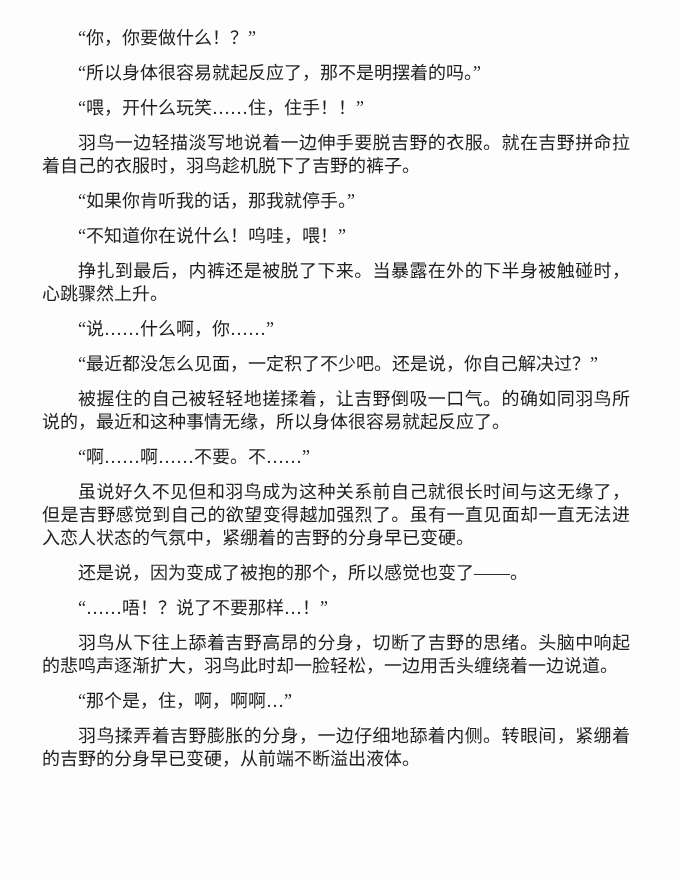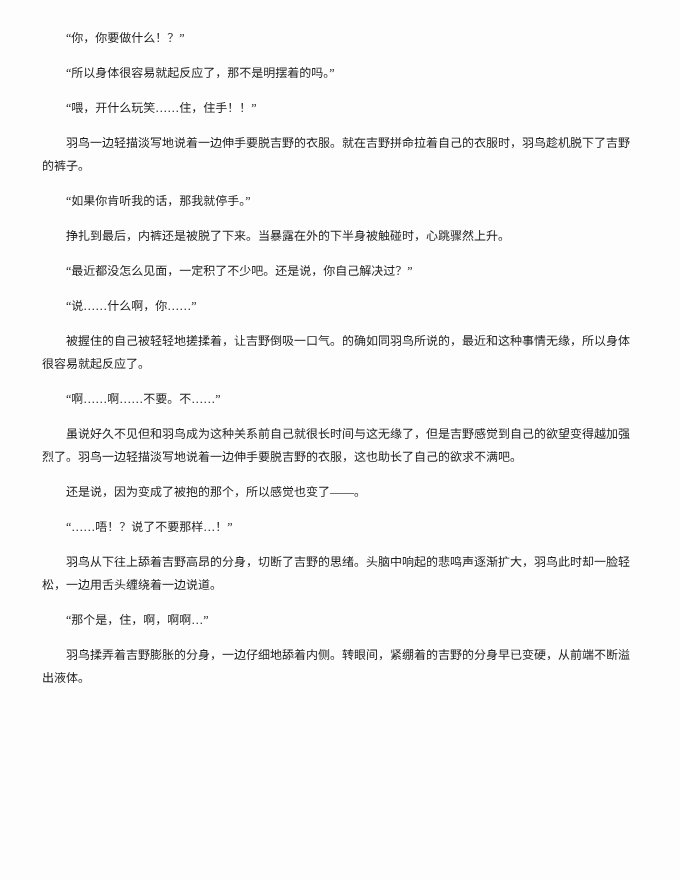--- a/index.html
+++ b/index.html
@@ -9,44 +9,45 @@
   }
   .page {
     box-sizing: border-box;
     width: 680px;
     height: 880px;
     margin: 0;
     padding: 27px 50px 0 42px;
     background: #fdfdfd;
     color: #1e1e1e;
     font-family: "Liberation Serif", "DejaVu Serif", serif;
-    font-size: 12px;
+    font-size: 18px;
     line-height: 23px;
     overflow: hidden;
   }
   .para {
     margin: 0 0 12px 0;
     text-indent: 2em;
     text-align: justify;
     word-break: break-all;
   }
 </style>
 </head>
 <body>
 
 <div class="page">
   <p class="para">“你，你要做什么！？”</p>
   <p class="para">“所以身体很容易就起反应了，那不是明摆着的吗。”</p>
   <p class="para">“喂，开什么玩笑……住，住手！！”</p>
   <p class="para">羽鸟一边轻描淡写地说着一边伸手要脱吉野的衣服。就在吉野拼命拉着自己的衣服时，羽鸟趁机脱下了吉野的裤子。</p>
   <p class="para">“如果你肯听我的话，那我就停手。”</p>
+  <p class="para">“不知道你在说什么！呜哇，喂！”</p>
   <p class="para">挣扎到最后，内裤还是被脱了下来。当暴露在外的下半身被触碰时，心跳骤然上升。</p>
+  <p class="para">“说……什么啊，你……”</p>
   <p class="para">“最近都没怎么见面，一定积了不少吧。还是说，你自己解决过？”</p>
-  <p class="para">“说……什么啊，你……”</p>
   <p class="para">被握住的自己被轻轻地搓揉着，让吉野倒吸一口气。的确如同羽鸟所说的，最近和这种事情无缘，所以身体很容易就起反应了。</p>
   <p class="para">“啊……啊……不要。不……”</p>
-  <p class="para">虽说好久不见但和羽鸟成为这种关系前自己就很长时间与这无缘了，但是吉野感觉到自己的欲望变得越加强烈了。羽鸟一边轻描淡写地说着一边伸手要脱吉野的衣服，这也助长了自己的欲求不满吧。</p>
+  <p class="para">虽说好久不见但和羽鸟成为这种关系前自己就很长时间与这无缘了，但是吉野感觉到自己的欲望变得越加强烈了。虽有一直见面却一直无法进入恋人状态的气氛中，紧绷着的吉野的分身早已变硬。</p>
   <p class="para">还是说，因为变成了被抱的那个，所以感觉也变了——。</p>
   <p class="para">“……唔！？说了不要那样…！”</p>
   <p class="para">羽鸟从下往上舔着吉野高昂的分身，切断了吉野的思绪。头脑中响起的悲鸣声逐渐扩大，羽鸟此时却一脸轻松，一边用舌头缠绕着一边说道。</p>
   <p class="para">“那个是，住，啊，啊啊…”</p>
   <p class="para">羽鸟揉弄着吉野膨胀的分身，一边仔细地舔着内侧。转眼间，紧绷着的吉野的分身早已变硬，从前端不断溢出液体。</p>
 </div>
 
 </body></html>

